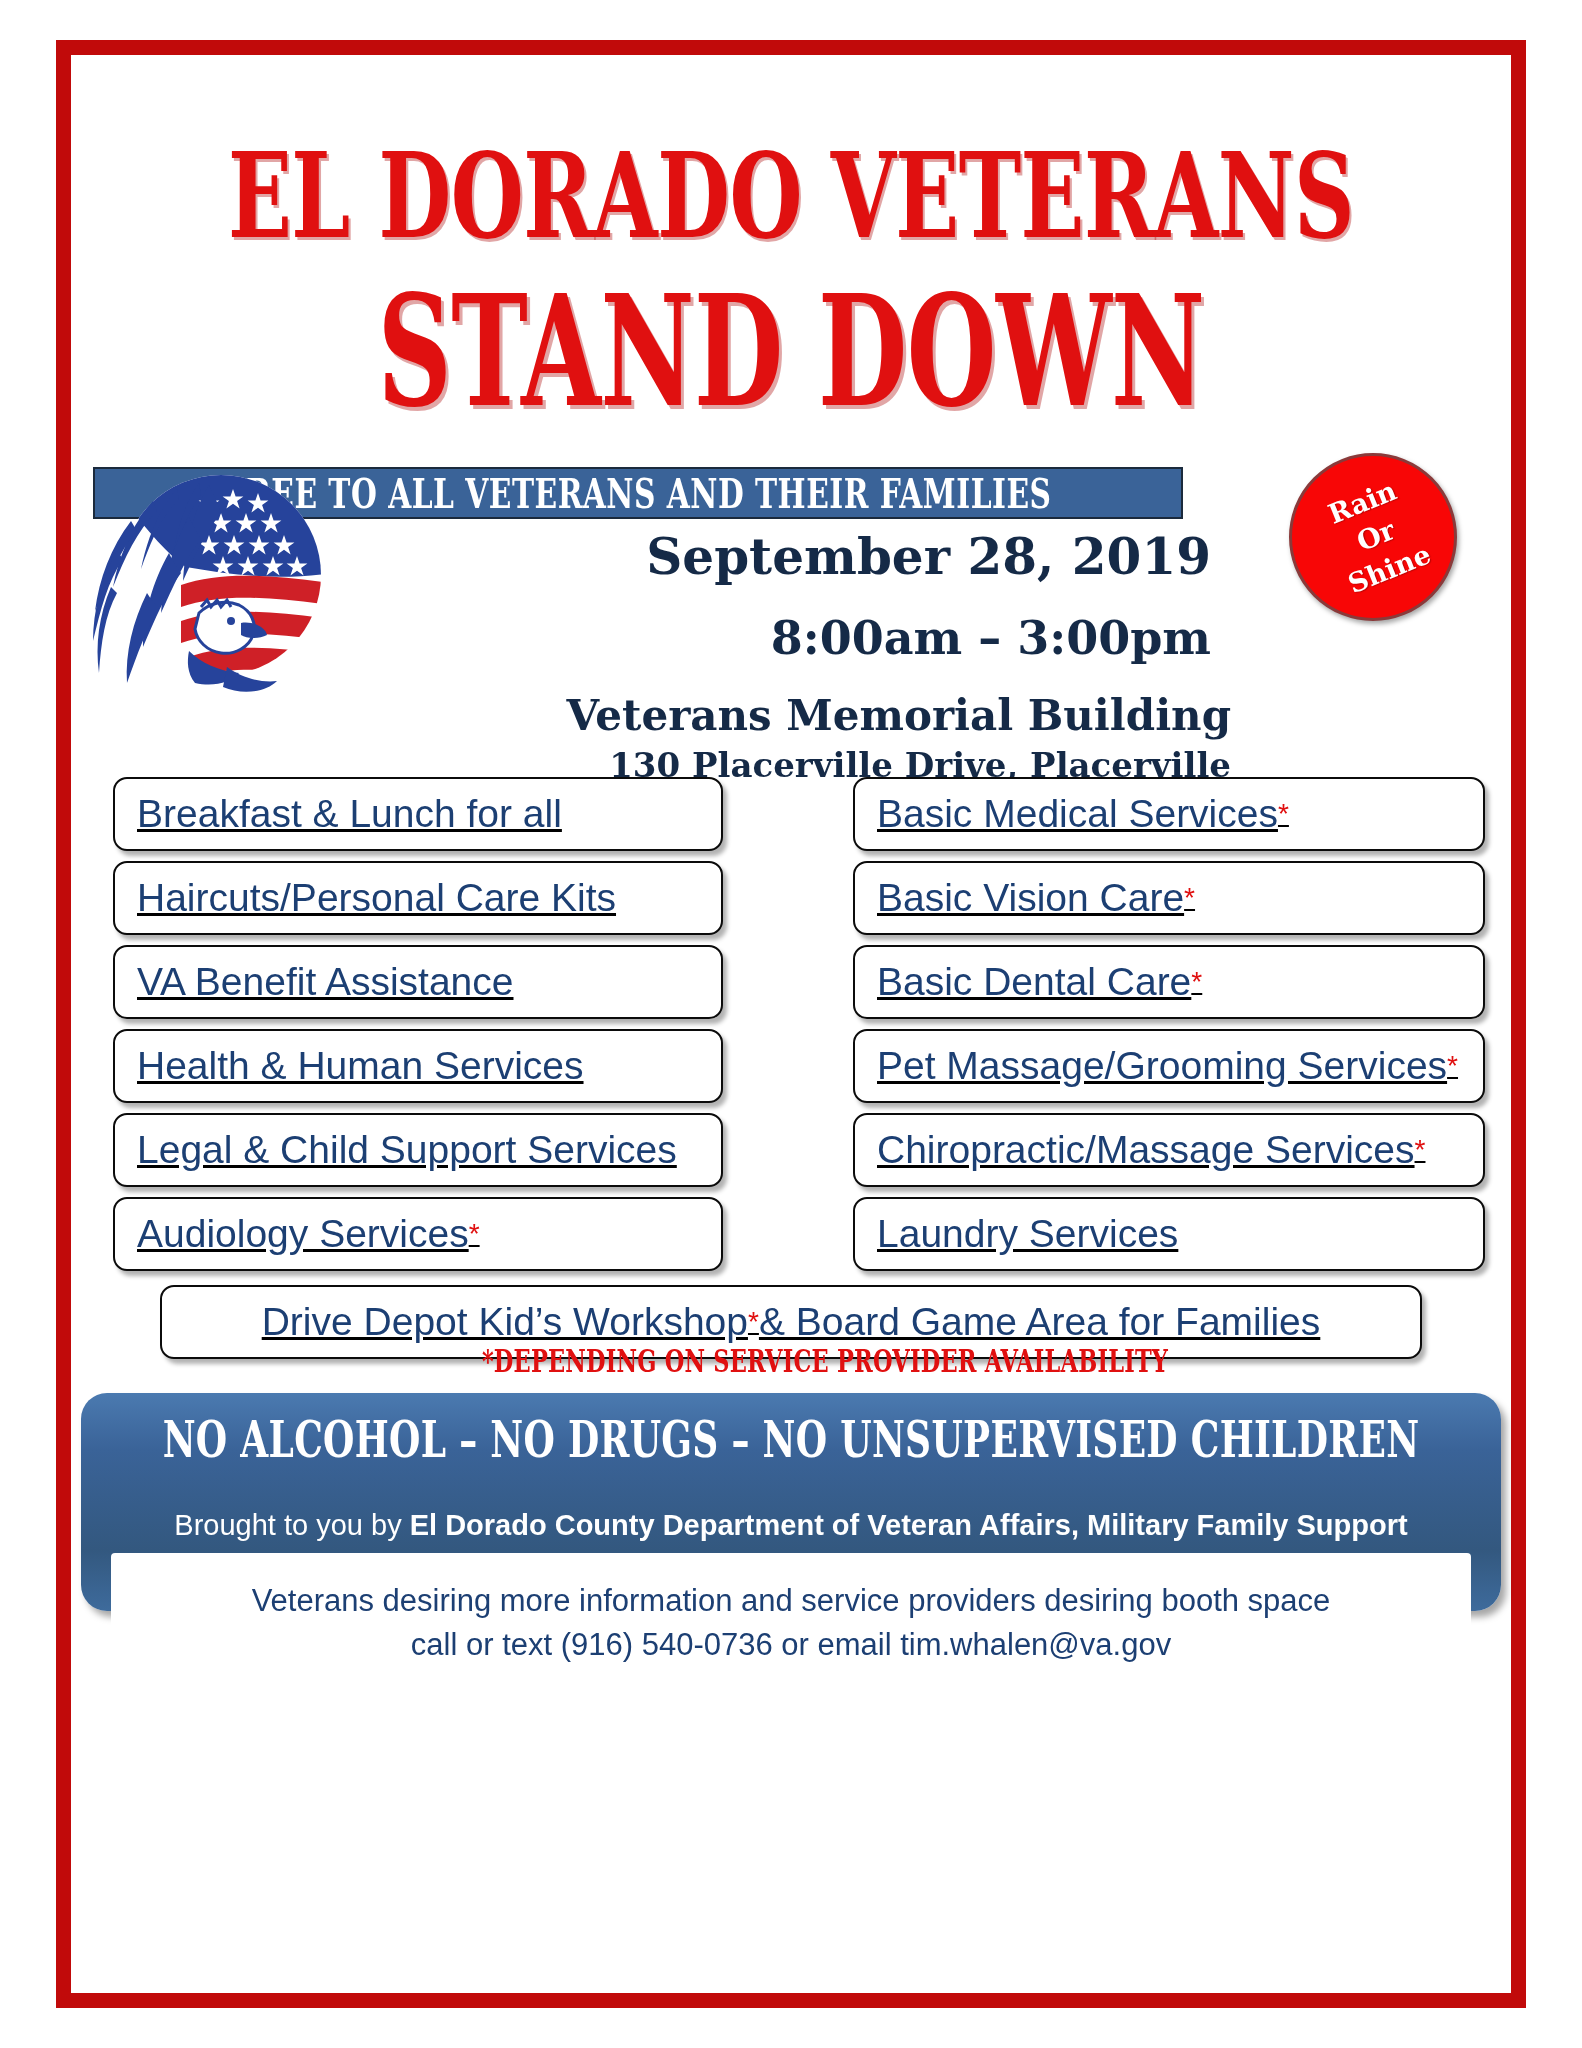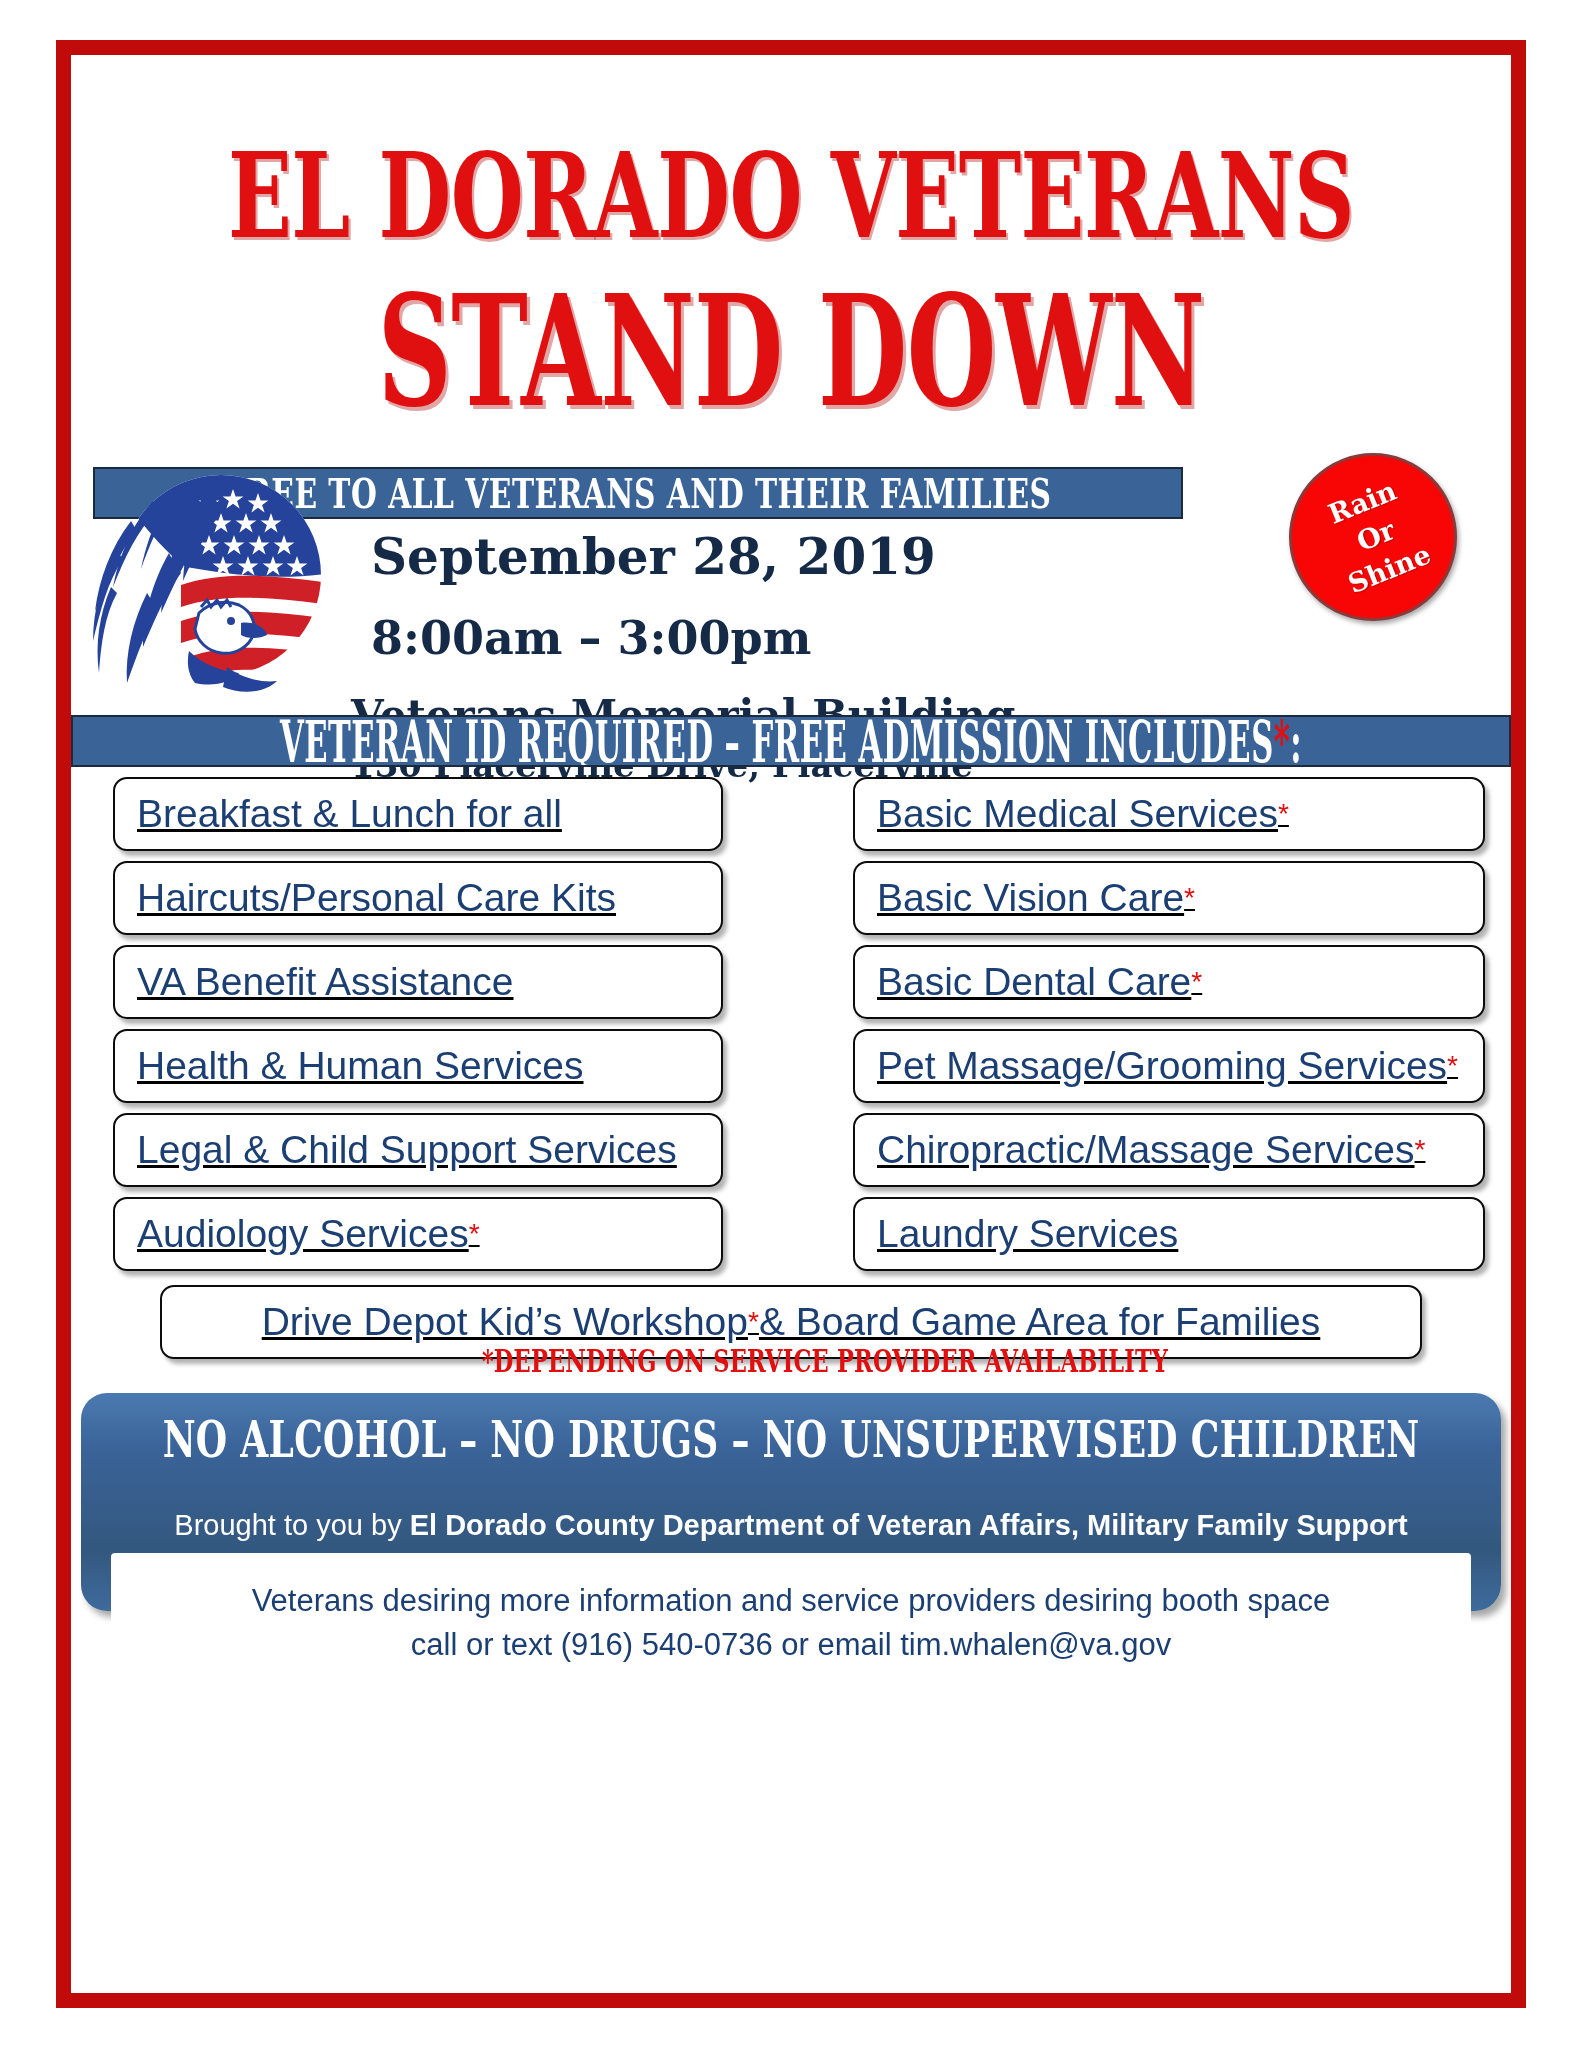--- a/index.html
+++ b/index.html
@@ -118,21 +118,21 @@
     transform: scaleY(1.3);
     letter-spacing: 0.5px;
   }
   .red-star { color: #e01010; }
 
   
   .navy-bold {
     font-family: "DejaVu Serif", serif;
     font-weight: bold;
     color: #152a47;
-    text-align: left;
+    text-align: right;
     white-space: nowrap;
   }
   #event-date {
     position: absolute;
     left: 300px; top: 472px; width: 840px;
     font-size: 50px;
   }
   #event-time {
     position: absolute;
     left: 300px; top: 556px; width: 840px;
@@ -401,23 +401,20 @@
         <div>Or</div>
         <div>Shine</div>
       </div>
     </div>
 
     <div id="event-date" class="navy-bold">September 28, 2019</div>
     <div id="event-time" class="navy-bold">8:00am – 3:00pm</div>
     <div id="event-venue" class="navy-bold">Veterans Memorial Building</div>
     <div id="event-address" class="navy-bold">130 Placerville Drive, Placerville</div>
 
-    <div id="banner-id" class="blue-banner stencil">
-      <span><span>VETERAN ID REQUIRED – FREE ADMISSION INCLUDES</span><span class="red-star">*</span><span>:</span></span>
-    </div>
 
     <div id="services">
 
       <div class="srv-row">
         <div class="srv-box srv-left">
             <span>Breakfast &amp; Lunch for all</span>
           </div>
         <div class="srv-box srv-right">
             <span>Basic Medical Services</span>
             <sup>*</sup>

